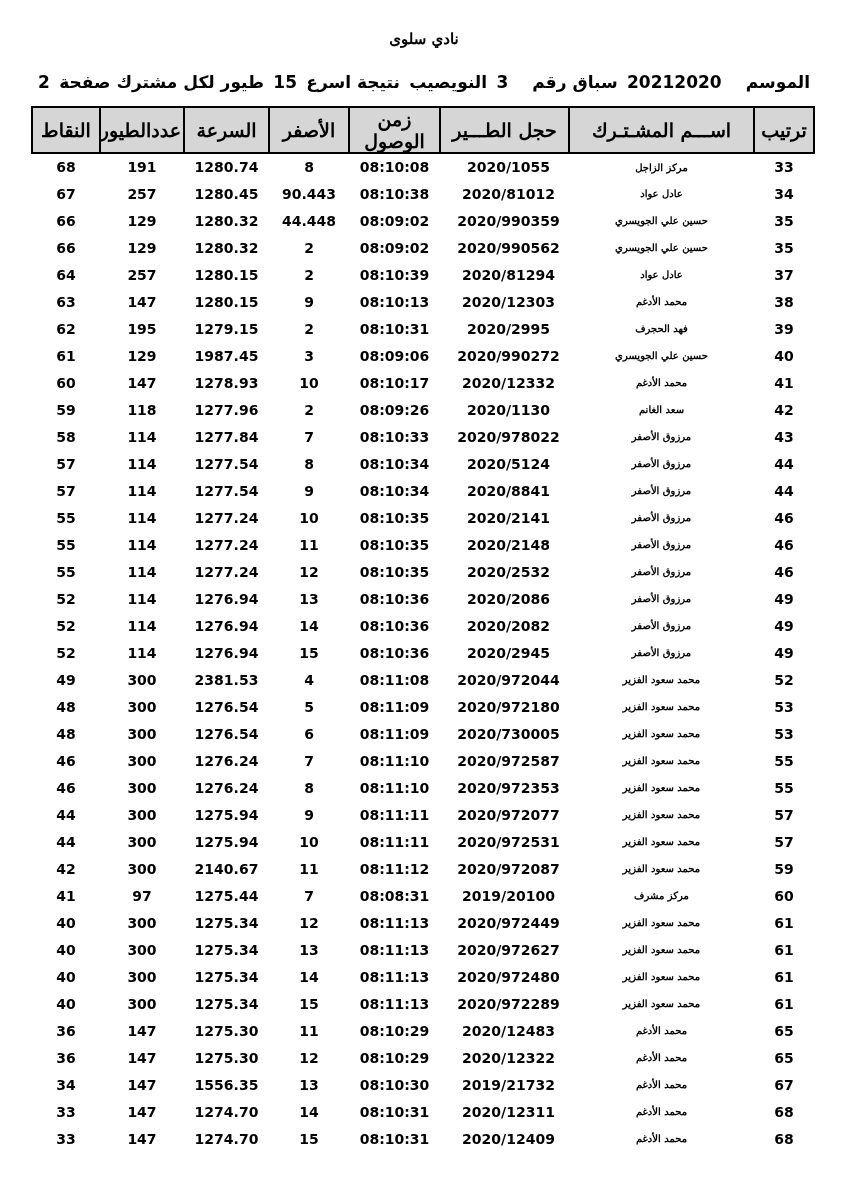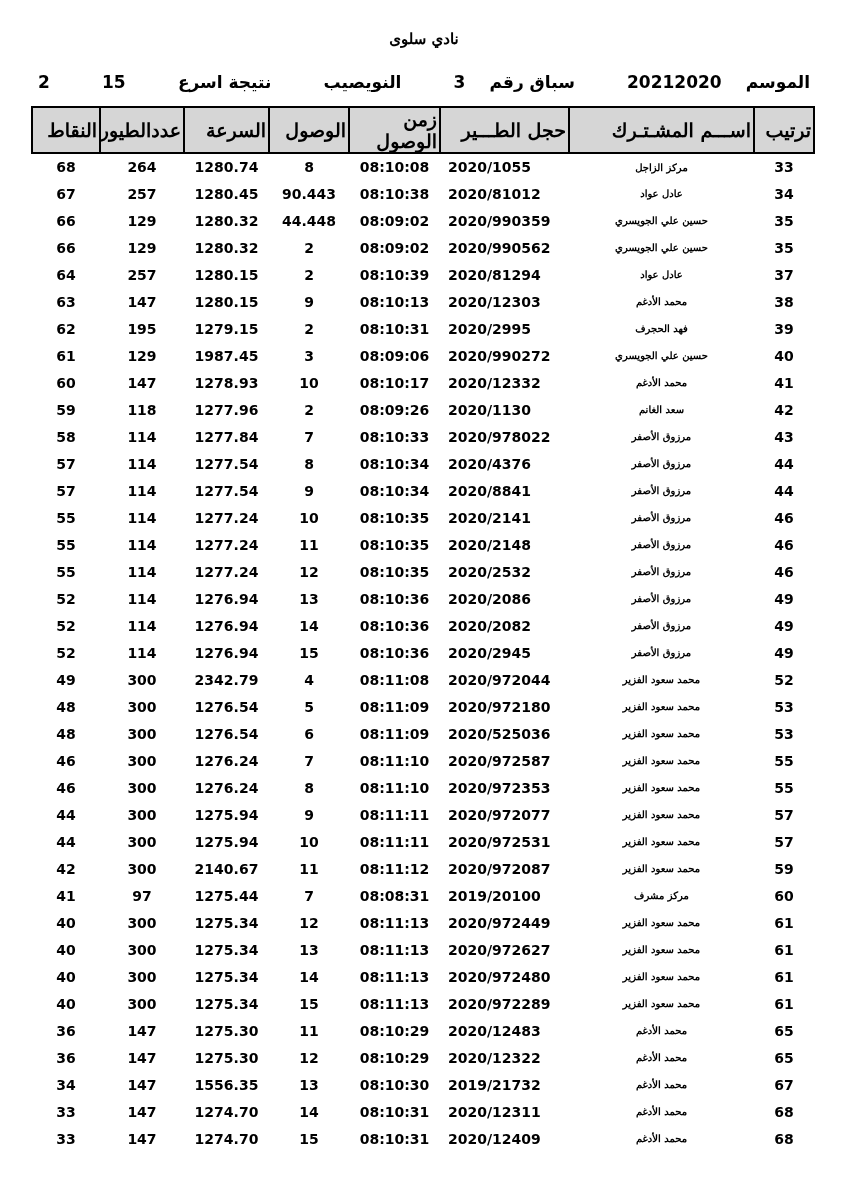--- a/index.html
+++ b/index.html
@@ -48,21 +48,21 @@
     table-layout: fixed;
     width: 782px;
     margin: 14px 33px 0 33px;
   }
   table.results thead th {
     background: #d6d6d6;
     border: 2px solid #000000;
     font-weight: bold;
     font-size: 19px;
     height: 45px;
-    text-align: right;
+    text-align: center;
     vertical-align: middle;
     padding: 0 2px;
     overflow: hidden;
     font-family: "DejaVu Serif", "Liberation Serif", serif;
   }
   table.results tbody td {
     font-weight: bold;
     font-size: 14px;
     height: 27px;
     text-align: center;
@@ -75,21 +75,21 @@
   table.results tbody td.col-name {
     font-family: "DejaVu Serif", "Liberation Serif", serif;
     font-size: 10px;
   }
   table.results tbody td.num {
     direction: ltr;
     unicode-bidi: embed;
     font-family: "DejaVu Sans", sans-serif;
   }
   table.results tbody td.col-ring {
-    text-align: left;
+    text-align: center;
     padding-left: 8px;
   }
 </style>
 </head>
 <body>
 
 <div class="page">
 
   <div class="club-title">نادي سلوى</div>
 
@@ -98,55 +98,56 @@
       <span>الموسم</span>
       <span class="meta-num">20212020</span>
     </span>
     <span class="meta-pair">
       <span>سباق رقم</span>
       <span class="meta-num">3</span>
     </span>
     <span>النويصيب</span>
     <span>نتيجة اسرع</span>
     <span class="meta-num">15</span>
+    <span>طيور لكل مشترك صفحة</span>
     <span class="meta-num">2</span>
   </div>
 
   <table class="results">
     <colgroup>
       <col style="width:60px">
       <col style="width:185px">
       <col style="width:129px">
       <col style="width:91px">
       <col style="width:80px">
       <col style="width:85px">
       <col style="width:84px">
       <col style="width:68px">
     </colgroup>
     <thead>
       <tr id="header-row">
           <th>ترتيب</th>
           <th>اســـم المشـتـرك</th>
           <th>حجل الطـــير</th>
           <th>زمن الوصول</th>
-          <th>الوصول</th>
+          <th>الأصفر</th>
           <th>السرعة</th>
           <th>عددالطيور</th>
           <th>النقاط</th>
         </tr>
     </thead>
     <tbody id="table-body">
         <tr>
           <td class="col-rank num">33</td>
           <td class="col-name">مركز الزاجل</td>
           <td class="col-ring num">2020/1055</td>
           <td class="col-arrival num">08:10:08</td>
           <td class="col-distance num">8</td>
           <td class="col-speed num">1280.74</td>
-          <td class="col-birds num">264</td>
+          <td class="col-birds num">191</td>
           <td class="col-points num">68</td>
         </tr>
         <tr>
           <td class="col-rank num">34</td>
           <td class="col-name">عادل عواد</td>
           <td class="col-ring num">2020/81012</td>
           <td class="col-arrival num">08:10:38</td>
           <td class="col-distance num">90.443</td>
           <td class="col-speed num">1280.45</td>
           <td class="col-birds num">257</td>
@@ -238,21 +239,21 @@
           <td class="col-ring num">2020/978022</td>
           <td class="col-arrival num">08:10:33</td>
           <td class="col-distance num">7</td>
           <td class="col-speed num">1277.84</td>
           <td class="col-birds num">114</td>
           <td class="col-points num">58</td>
         </tr>
         <tr>
           <td class="col-rank num">44</td>
           <td class="col-name">مرزوق الأصفر</td>
-          <td class="col-ring num">2020/4376</td>
+          <td class="col-ring num">2020/5124</td>
           <td class="col-arrival num">08:10:34</td>
           <td class="col-distance num">8</td>
           <td class="col-speed num">1277.54</td>
           <td class="col-birds num">114</td>
           <td class="col-points num">57</td>
         </tr>
         <tr>
           <td class="col-rank num">44</td>
           <td class="col-name">مرزوق الأصفر</td>
           <td class="col-ring num">2020/8841</td>
@@ -321,38 +322,38 @@
           <td class="col-speed num">1276.94</td>
           <td class="col-birds num">114</td>
           <td class="col-points num">52</td>
         </tr>
         <tr>
           <td class="col-rank num">52</td>
           <td class="col-name">محمد سعود الفزير</td>
           <td class="col-ring num">2020/972044</td>
           <td class="col-arrival num">08:11:08</td>
           <td class="col-distance num">4</td>
-          <td class="col-speed num">2342.79</td>
+          <td class="col-speed num">2381.53</td>
           <td class="col-birds num">300</td>
           <td class="col-points num">49</td>
         </tr>
         <tr>
           <td class="col-rank num">53</td>
           <td class="col-name">محمد سعود الفزير</td>
           <td class="col-ring num">2020/972180</td>
           <td class="col-arrival num">08:11:09</td>
           <td class="col-distance num">5</td>
           <td class="col-speed num">1276.54</td>
           <td class="col-birds num">300</td>
           <td class="col-points num">48</td>
         </tr>
         <tr>
           <td class="col-rank num">53</td>
           <td class="col-name">محمد سعود الفزير</td>
-          <td class="col-ring num">2020/525036</td>
+          <td class="col-ring num">2020/730005</td>
           <td class="col-arrival num">08:11:09</td>
           <td class="col-distance num">6</td>
           <td class="col-speed num">1276.54</td>
           <td class="col-birds num">300</td>
           <td class="col-points num">48</td>
         </tr>
         <tr>
           <td class="col-rank num">55</td>
           <td class="col-name">محمد سعود الفزير</td>
           <td class="col-ring num">2020/972587</td>

